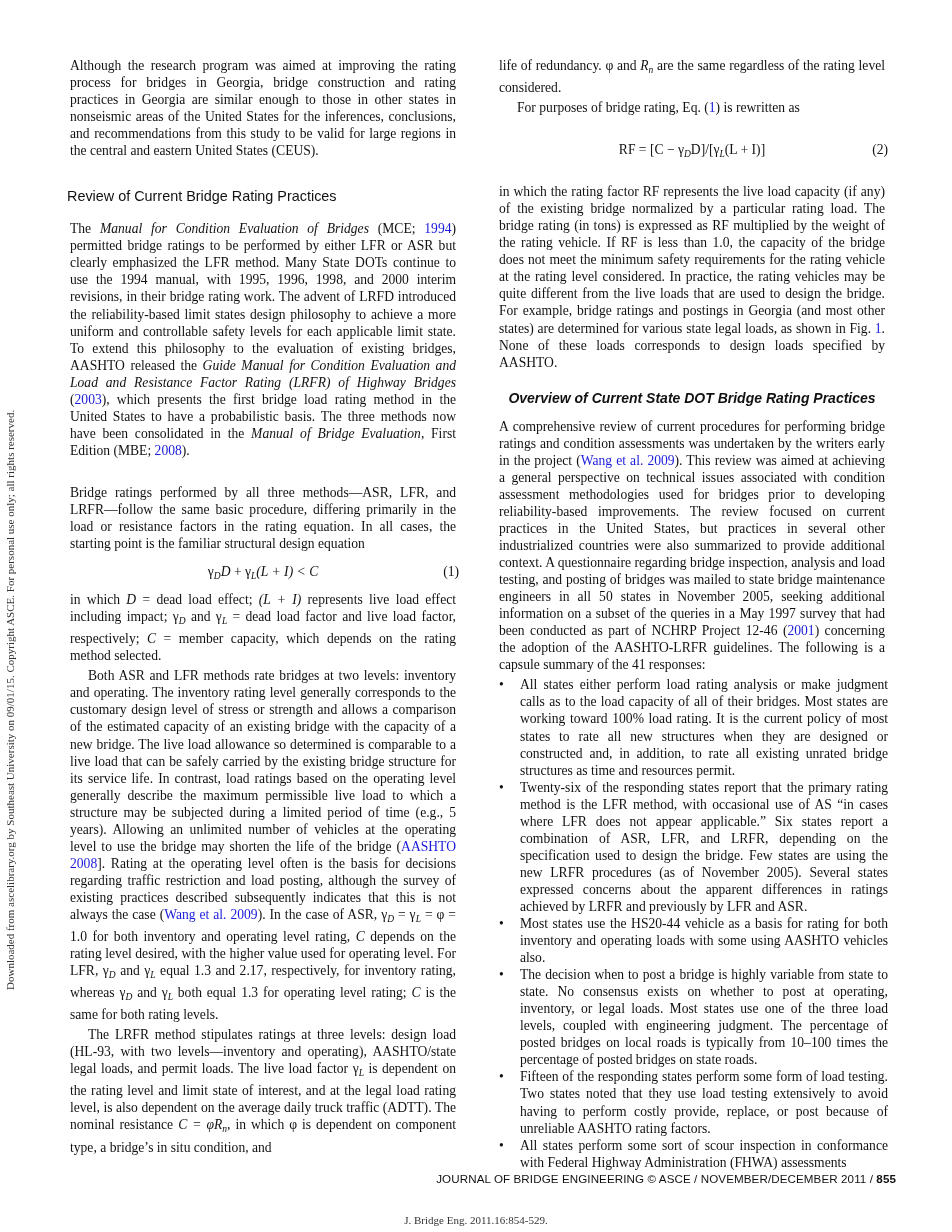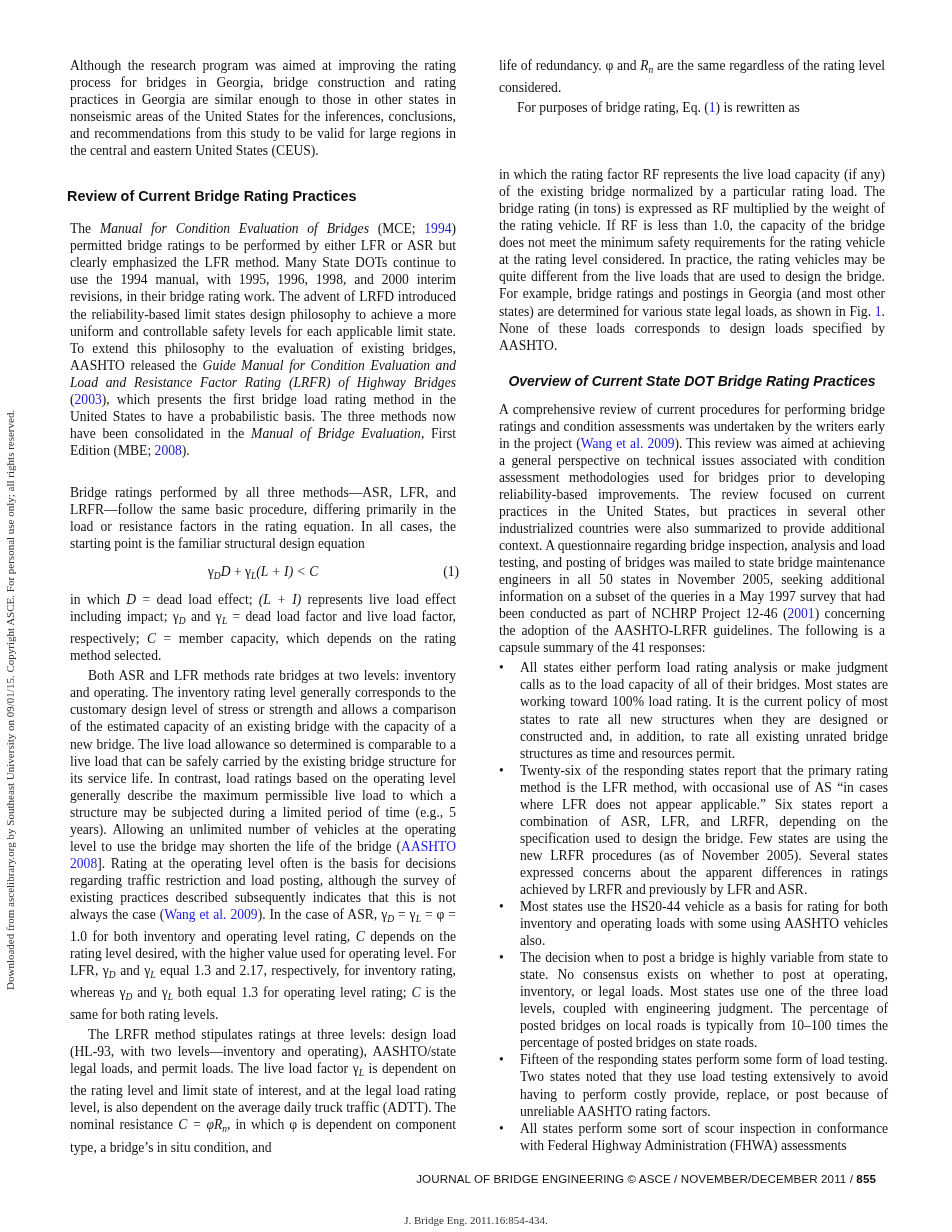--- a/index.html
+++ b/index.html
@@ -14,39 +14,39 @@
     hyphens: none;
   }
   .col-left { left: 67px; }
   .col-right { left: 496px; }
   p { margin: 3px; }
   p.indent { text-indent: 18px; }
   .link { color: #1a1adb; }
   i { font-style: italic; }
   h2.section {
     font-family: "Liberation Sans", "DejaVu Sans", sans-serif;
-    font-weight: bold; font-size: 14.4px; margin: 0; line-height: 18px;
+    font-weight: normal; font-size: 14.4px; margin: 0; line-height: 18px;
     text-align: left;
   }
   h3.subsection {
     font-family: "Liberation Sans", "DejaVu Sans", sans-serif;
     font-weight: bold; font-style: italic; font-size: 14px; margin: 0; line-height: 18px;
     text-align: center;
   }
   .eq {
     position: relative; height: 17px; text-align: center; margin: 0;
   }
   .eq .eq-body { display: inline-block; font-size: 13.6px; }
   .eq .eq-num { position: absolute; right: 0; top: 0; }
   .sub { font-size: 9.5px; vertical-align: -3px; font-style: italic; }
   ul.bullets { list-style: none; margin: 0; padding: 0; }
   ul.bullets li { position: relative; padding-left: 24px; }
   ul.bullets li .bullet { position: absolute; left: 3px; top: 0; }
   .footer {
-    position: absolute; top: 1172px; right: 76px;
+    position: absolute; top: 1172px; right: 56px;
     font-family: "Liberation Sans", "DejaVu Sans", sans-serif;
     font-size: 11.6px; letter-spacing: 0.1px; color: #111;
   }
   .footer b { font-weight: bold; }
   .citation {
     position: absolute; top: 1214px; left: 0; width: 952px; text-align: center;
     font-size: 11px; color: #333;
   }
   .watermark {
     position: absolute; left: 2px; top: 290px; width: 16px; height: 700px;
@@ -92,20 +92,24 @@
 
   <p class="indent"><span>The LRFR method stipulates ratings at three levels: design load (HL-93, with two levels—inventory and operating), AASHTO/state legal loads, and permit loads. The live load factor γ</span><span class="sub">L</span><span> is dependent on the rating level and limit state of interest, and at the legal load rating level, is also dependent on the average daily truck traffic (ADTT). The nominal resistance </span><i>C = φR</i><span class="sub">n</span><span>, in which φ is dependent on component type, a bridge’s in situ condition, and</span></p>
 </div>
 
 <div class="col col-right">
   <p><span>life of redundancy. φ and </span><i>R</i><span class="sub">n</span><span> are the same regardless of the rating level considered.</span></p>
 
   <p class="indent"><span>For purposes of bridge rating, Eq. (</span><span class="link">1</span><span>) is rewritten as</span></p>
 
   <div style="height:22px"></div>
+  <div class="eq">
+    <span class="eq-body"><span>RF = [C − γ</span><span class="sub">D</span><span>D]/[γ</span><span class="sub">L</span><span>(L + I)]</span></span>
+    <span class="eq-num">(2)</span>
+  </div>
   <div style="height:22px"></div>
 
   <p><span>in which the rating factor RF represents the live load capacity (if any) of the existing bridge normalized by a particular rating load. The bridge rating (in tons) is expressed as RF multiplied by the weight of the rating vehicle. If RF is less than 1.0, the capacity of the bridge does not meet the minimum safety requirements for the rating vehicle at the rating level considered. In practice, the rating vehicles may be quite different from the live loads that are used to design the bridge. For example, bridge ratings and postings in Georgia (and most other states) are determined for various state legal loads, as shown in Fig. </span><span class="link">1</span><span>. None of these loads corresponds to design loads specified by AASHTO.</span></p>
 
   <div style="height:15px"></div>
   <h3 class="subsection">Overview of Current State DOT Bridge Rating Practices</h3>
   <div style="height:8px"></div>
 
   <p><span>A comprehensive review of current procedures for performing bridge ratings and condition assessments was undertaken by the writers early in the project (</span><span class="link">Wang et al. 2009</span><span>). This review was aimed at achieving a general perspective on technical issues associated with condition assessment methodologies used for bridges prior to developing reliability-based improvements. The review focused on current practices in the United States, but practices in several other industrialized countries were also summarized to provide additional context. A questionnaire regarding bridge inspection, analysis and load testing, and posting of bridges was mailed to state bridge maintenance engineers in all 50 states in November 2005, seeking additional information on a subset of the queries in a May 1997 survey that had been conducted as part of NCHRP Project 12-46 (</span><span class="link">2001</span><span>) concerning the adoption of the AASHTO-LRFR guidelines. The following is a capsule summary of the 41 responses:</span></p>
 
@@ -115,13 +119,13 @@
     <li><span class="bullet">•</span><span>Most states use the HS20-44 vehicle as a basis for rating for both inventory and operating loads with some using AASHTO vehicles also.</span></li>
     <li><span class="bullet">•</span><span>The decision when to post a bridge is highly variable from state to state. No consensus exists on whether to post at operating, inventory, or legal loads. Most states use one of the three load levels, coupled with engineering judgment. The percentage of posted bridges on local roads is typically from 10–100 times the percentage of posted bridges on state roads.</span></li>
     <li><span class="bullet">•</span><span>Fifteen of the responding states perform some form of load testing. Two states noted that they use load testing extensively to avoid having to perform costly provide, replace, or post because of unreliable AASHTO rating factors.</span></li>
     <li><span class="bullet">•</span><span>All states perform some sort of scour inspection in conformance with Federal Highway Administration (FHWA) assessments</span></li>
   </ul>
 </div>
 
 <div class="footer">
   <span>JOURNAL OF BRIDGE ENGINEERING © ASCE / NOVEMBER/DECEMBER 2011 / </span><b>855</b>
 </div>
-<div class="citation">J. Bridge Eng. 2011.16:854-434.</div>
+<div class="citation">J. Bridge Eng. 2011.16:854-529.</div>
 
 </body></html>

